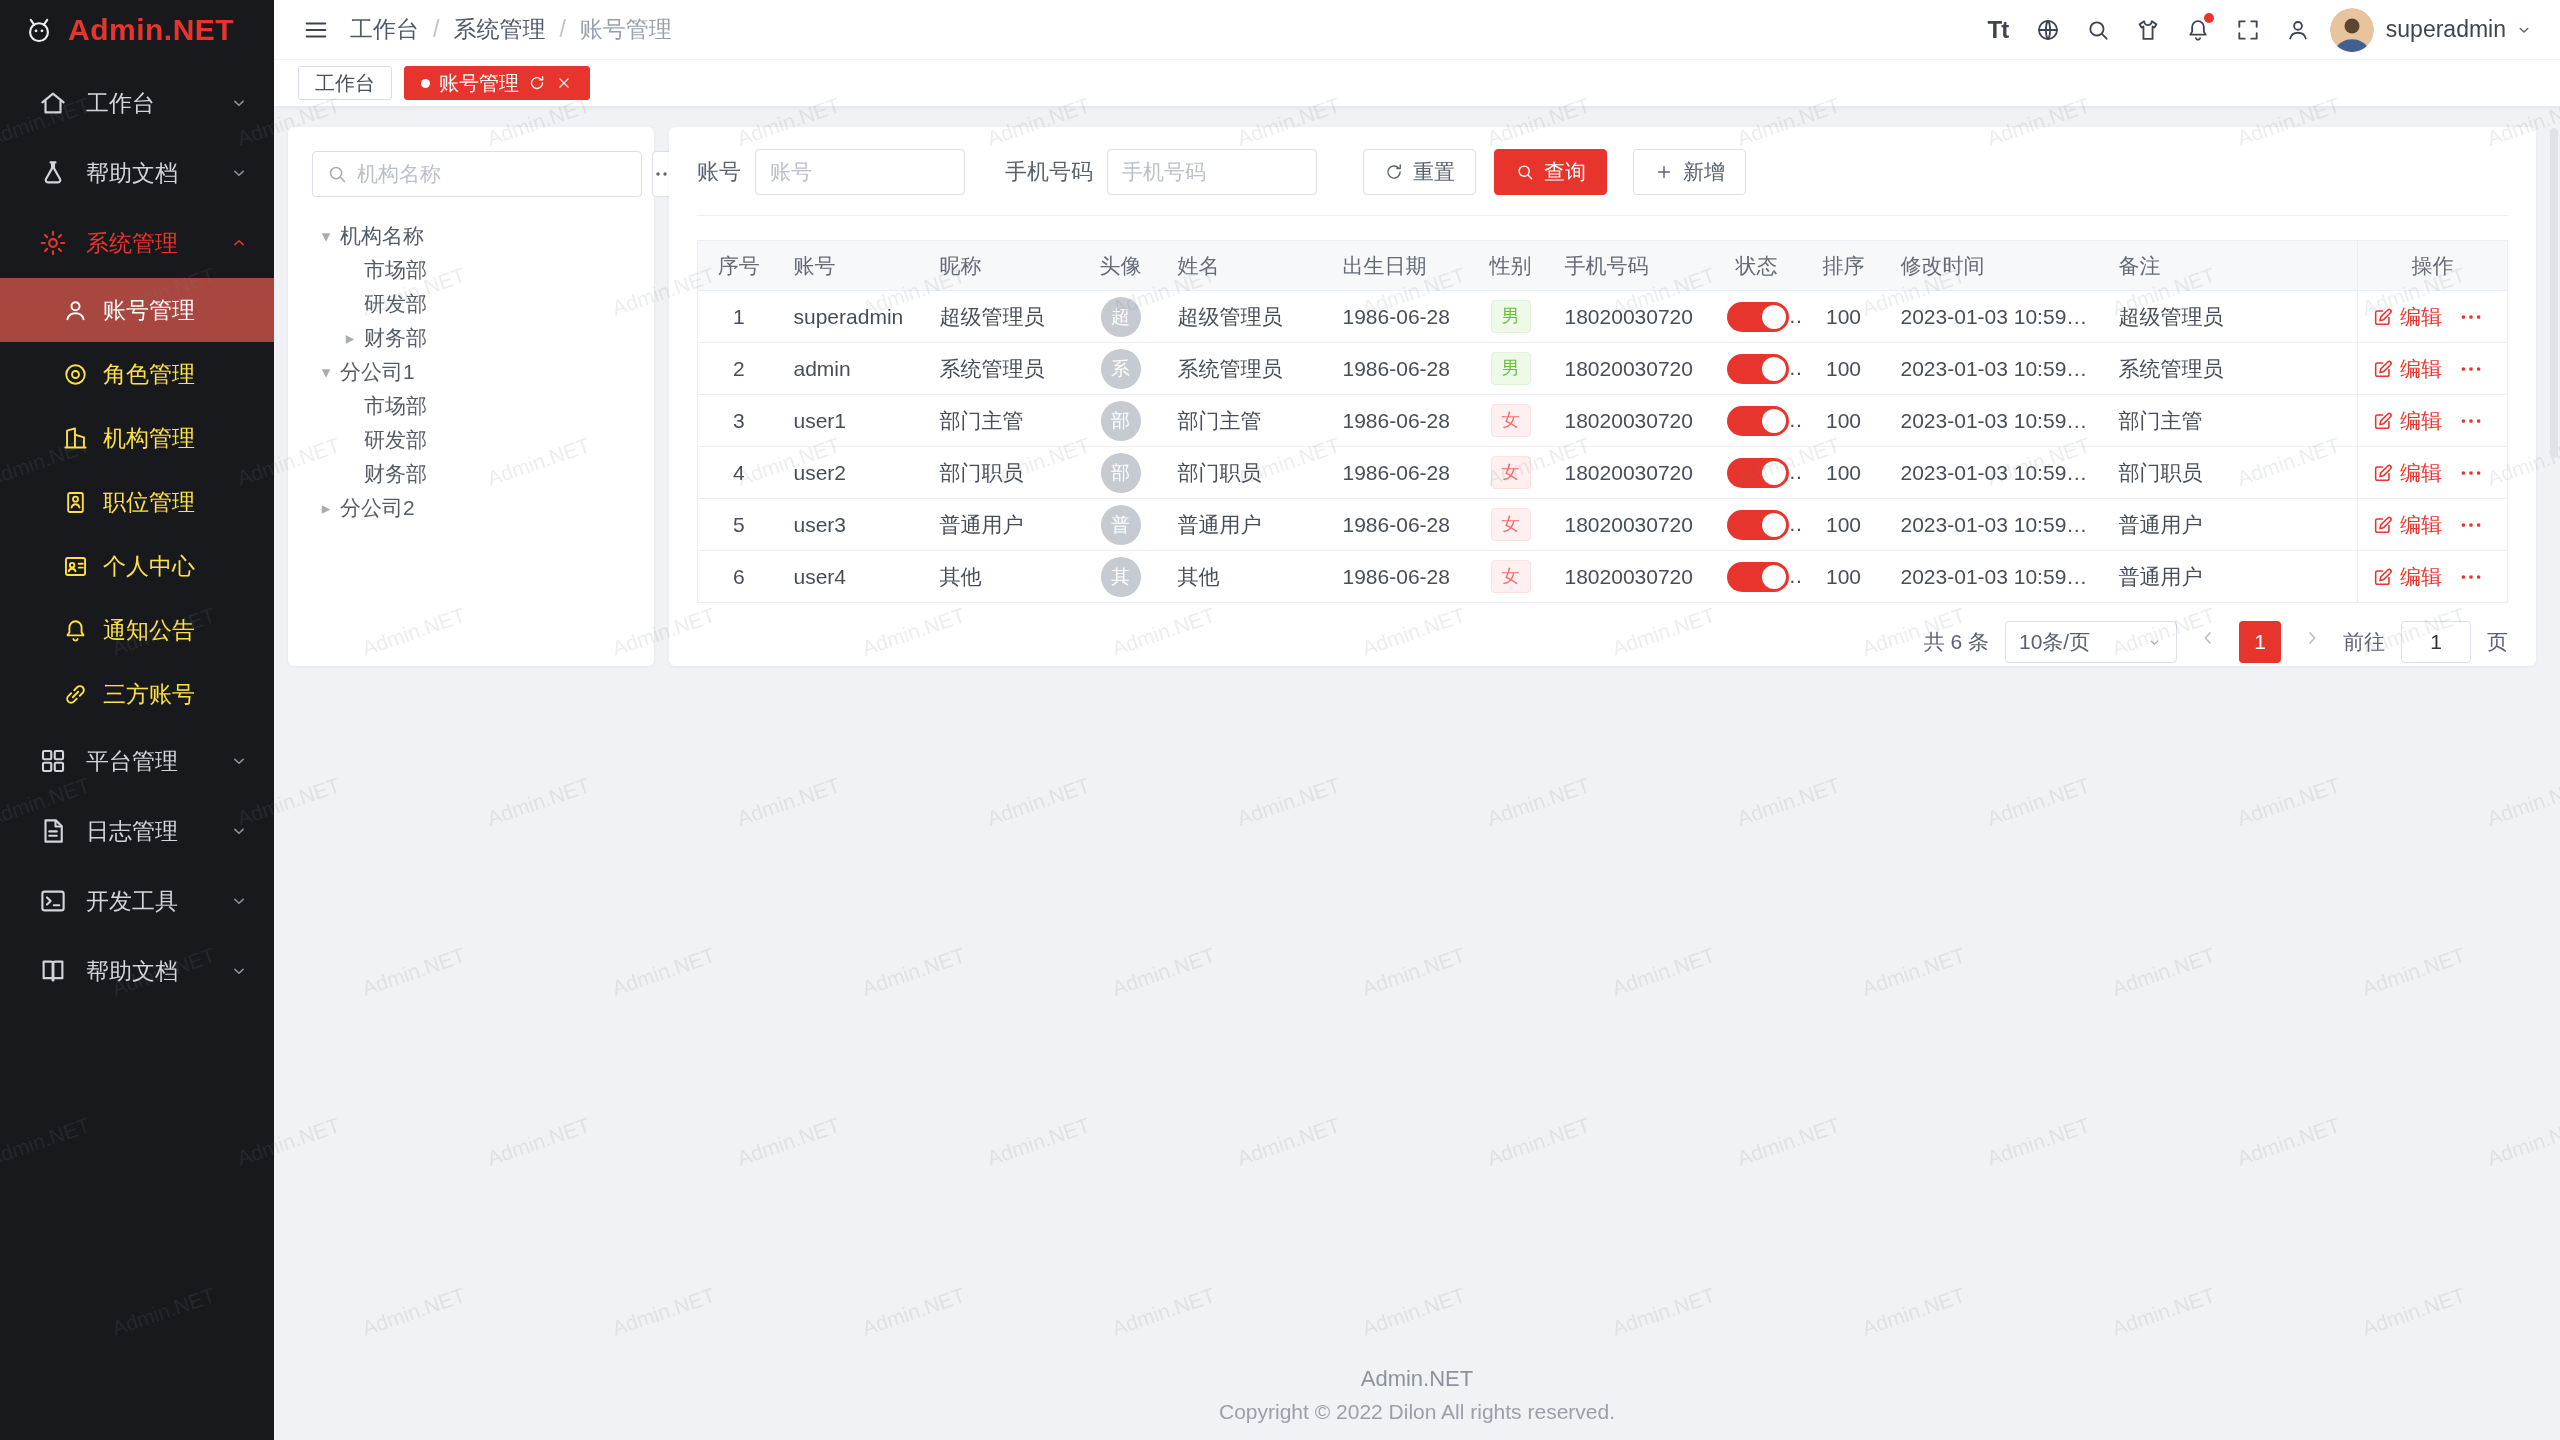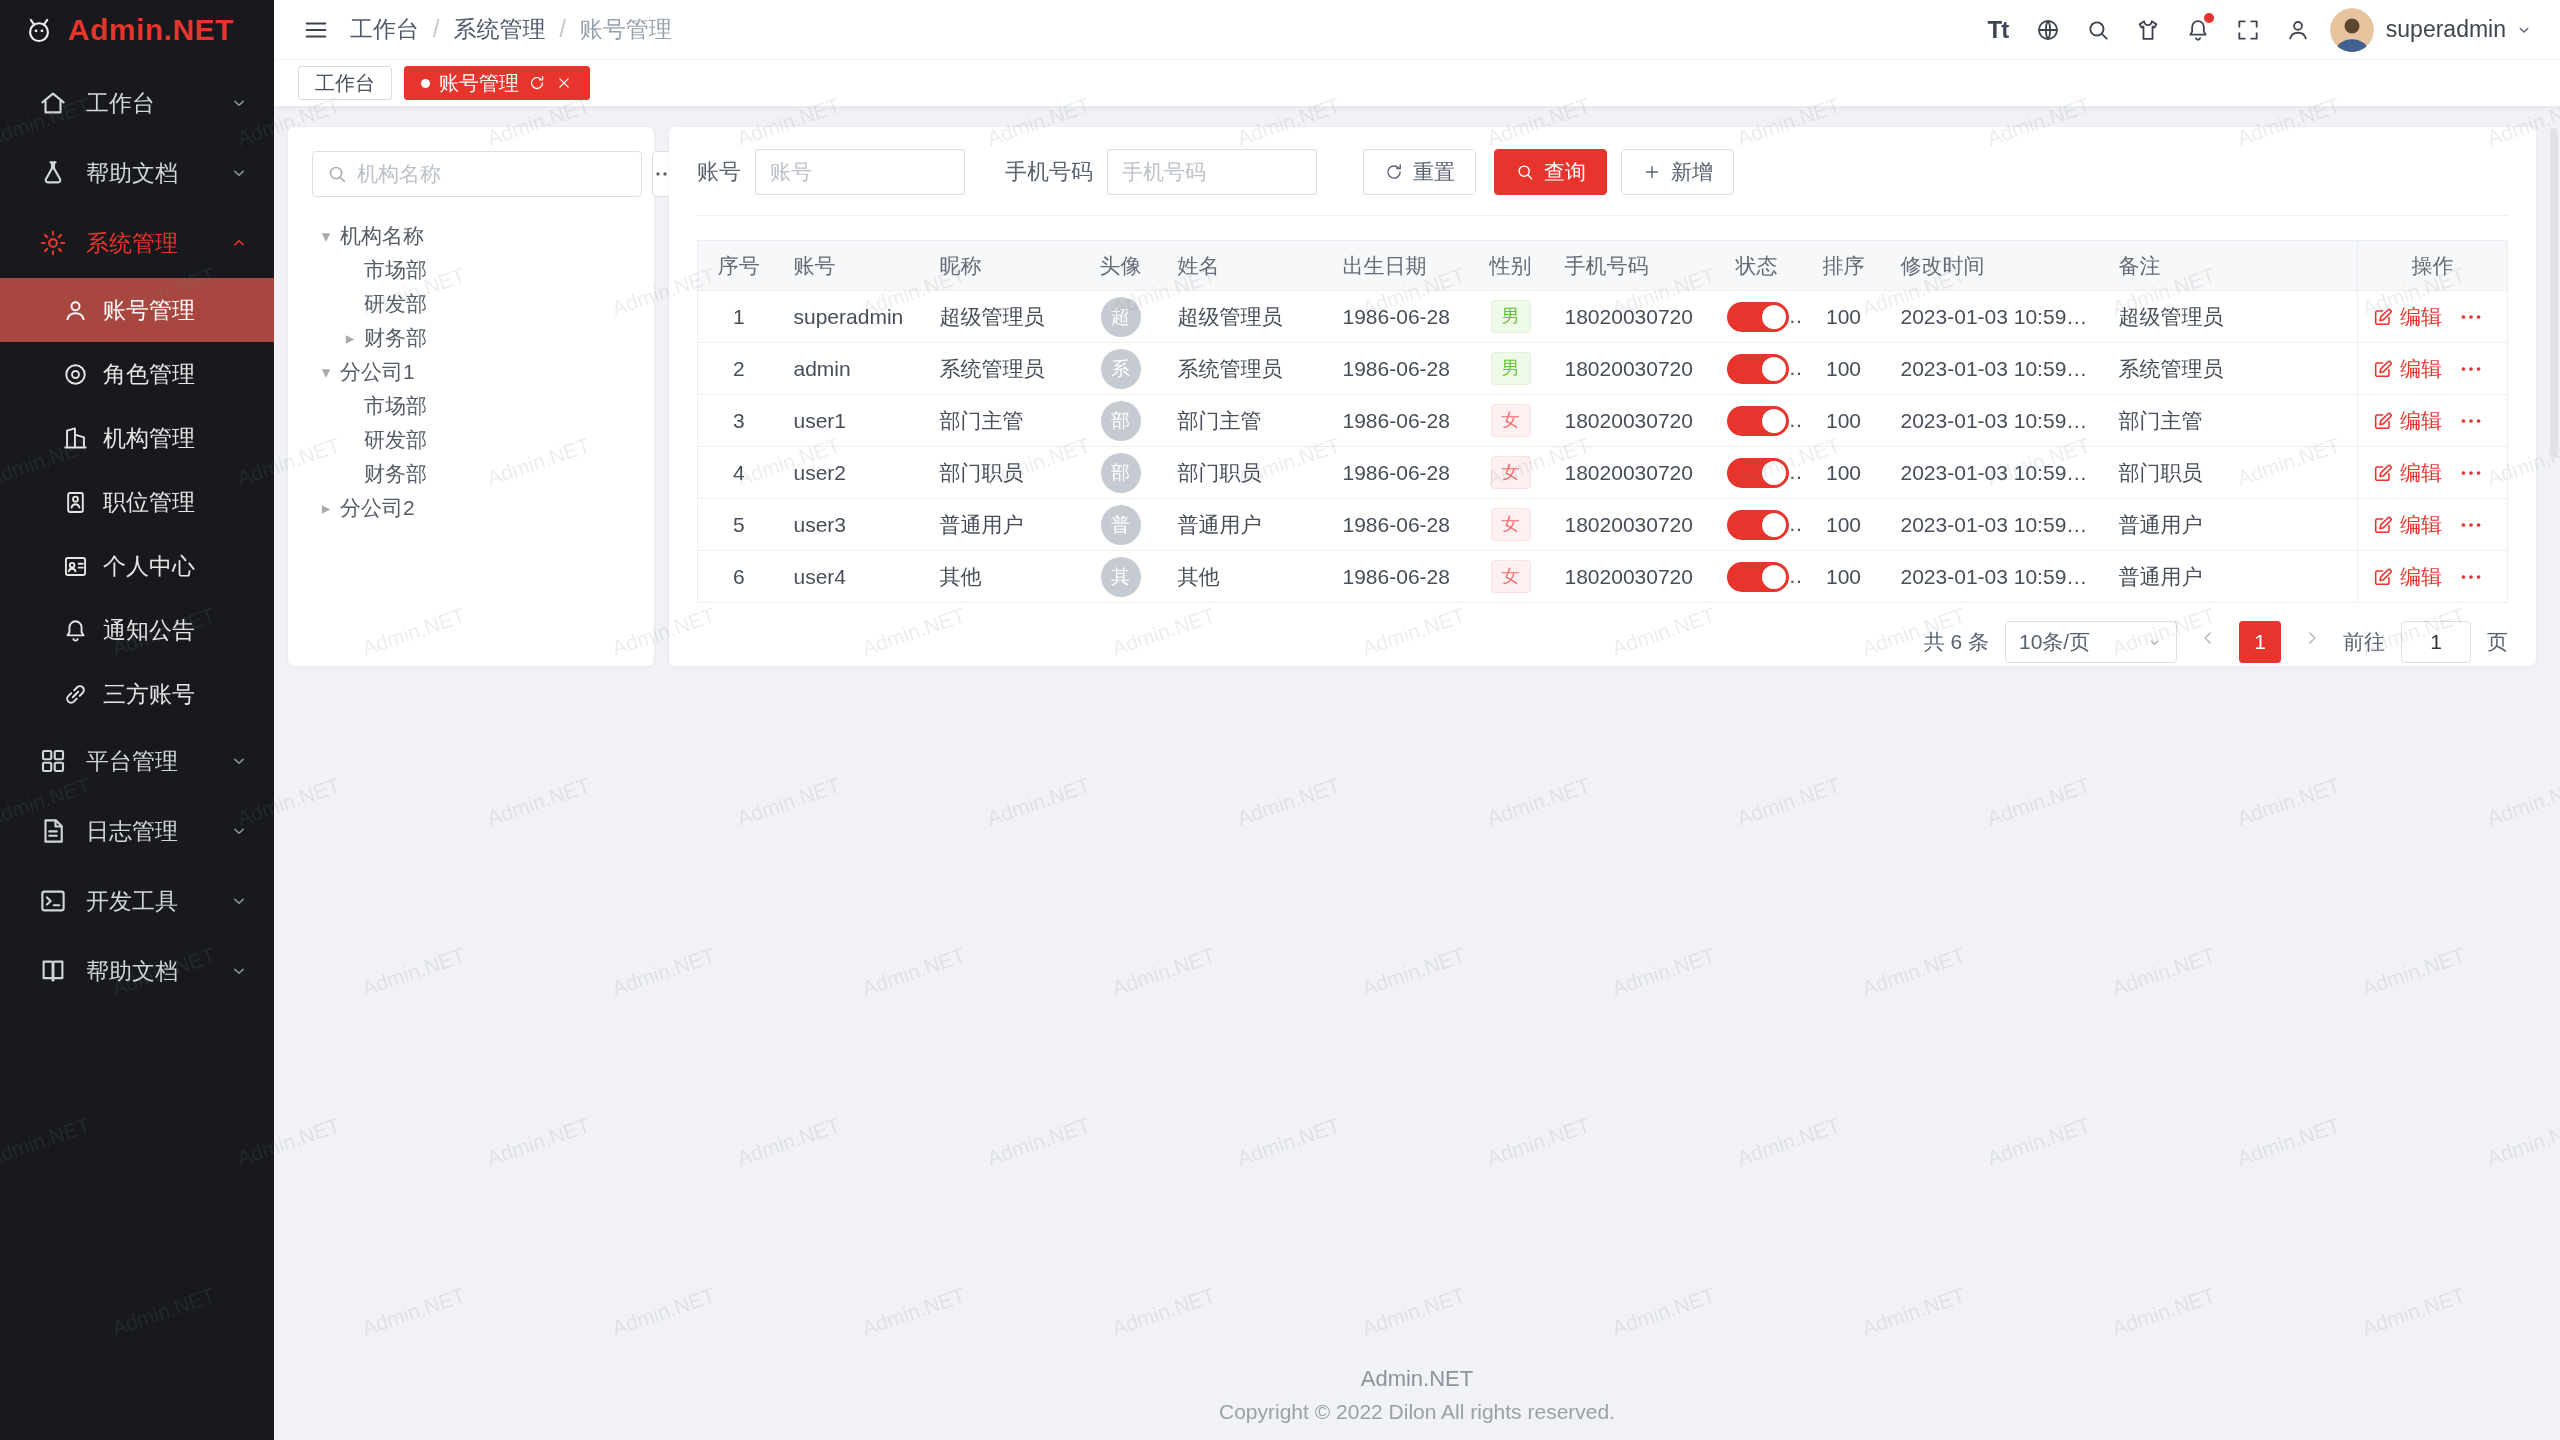--- a/index.html
+++ b/index.html
@@ -16,21 +16,21 @@
 .logo-text{color:#e7342c;font-weight:bold;font-size:30px;letter-spacing:.5px}
 .menu{padding-top:8px;flex:1;overflow:hidden}
 .menu-item{height:70px;display:flex;align-items:center;padding:0 24px 0 38px;color:#d2d5da;cursor:pointer}
 .menu-item .mi-icon{width:30px;height:30px;margin-right:18px;flex-shrink:0}
 .mi-label{flex:1;font-size:23px}
 .chev{width:22px;height:22px;color:#8e939b;display:inline-flex}
 .chev svg{width:100%;height:100%}
 .chev.up svg{transform:rotate(180deg)}
 .menu-item.parent-active{color:#e7342c}
 .menu-item.parent-active .chev{color:#e7342c}
-.submenu-item{height:64px;display:flex;align-items:center;padding-left:62px;color:#e5e5e5;font-size:23px;cursor:pointer}
+.submenu-item{height:64px;display:flex;align-items:center;padding-left:62px;color:#fde047;font-size:23px;cursor:pointer}
 .submenu-item .si-icon{width:27px;height:27px;margin-right:14px;flex-shrink:0}
 .submenu-item.active{background:#a8473f;color:#fff}
 
 
 .bodycol{flex:1;display:flex;flex-direction:column;min-width:0;position:relative}
 
 
 .topbar{height:60px;background:#fff;display:flex;align-items:center;padding:0 26px 0 22px;border-bottom:1px solid #f2f3f5;position:relative;z-index:2}
 .hambtn{width:40px;height:40px;border:none;background:none;color:#3d434d;cursor:pointer;display:flex;align-items:center;justify-content:center}
 .hambtn svg{width:28px;height:28px}
@@ -78,21 +78,21 @@
 
 .filters{display:flex;align-items:center;padding-bottom:20px;border-bottom:1px solid #edf0f4}
 .flabel{font-size:22px;color:#5a6270;margin-right:14px;white-space:nowrap}
 .f-input{width:210px;height:46px;border:1px solid #dcdfe6;border-radius:4px;padding:0 14px;font-size:21px;color:#333;outline:none;background:#fff}
 .ml40{margin-left:40px}
 .btn{height:46px;border-radius:4px;display:inline-flex;align-items:center;gap:9px;padding:0 20px;font-size:21px;cursor:pointer;border:1px solid #dcdfe6;background:#fff;color:#5a6270;white-space:nowrap}
 .btn .icon{width:20px;height:20px}
 .btn.primary{background:#e7342c;border-color:#e7342c;color:#fff}
 .btn.reset{margin-left:46px}
 .btn.primary{margin-left:18px}
-.btn.add{margin-left:14px}
+.btn.add{margin-left:26px}
 
 
 table.data{width:100%;border-collapse:collapse;table-layout:fixed;margin-top:24px;border:1px solid #ebeef5}
 col.w1{width:82px}col.w2{width:146px}col.w3{width:152px}col.w4{width:86px}col.w5{width:165px}
 col.w6{width:142px}col.w7{width:80px}col.w8{width:162px}col.w9{width:88px}col.w10{width:86px}
 col.w11{width:218px}col.w13{width:150px}
 table.data th,table.data td{border-bottom:1px solid #ebeef5;height:52px;padding:0 14px;font-size:21px;text-align:left;overflow:hidden;white-space:nowrap;text-overflow:ellipsis}
 table.data thead th{background:#f7f8fa;color:#646b76;font-weight:400;height:50px}
 table.data td{color:#474e59}
 table.data .c{text-align:center}

